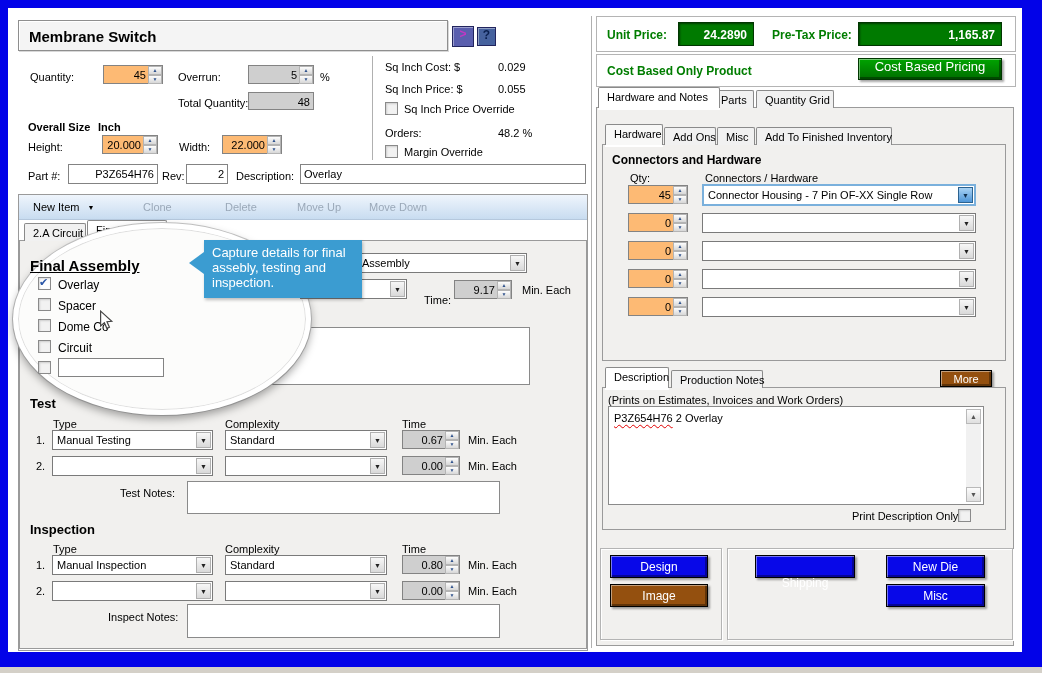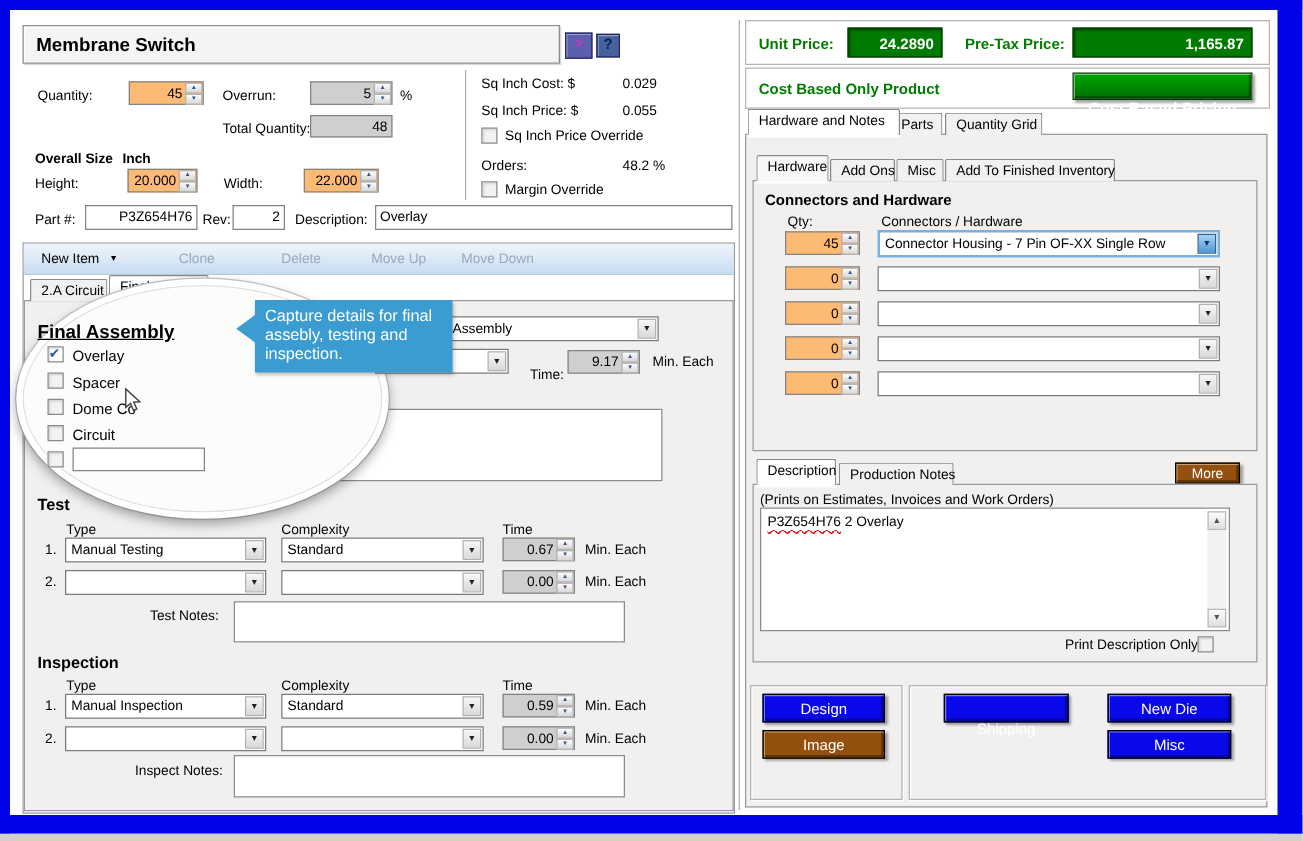--- a/index.html
+++ b/index.html
@@ -139,21 +139,21 @@
   <div class="lbl b" style="left:98px;top:121px;">Inch</div>
   <div class="lbl" style="left:28px;top:141px;">Height:</div>
   <div class="spin" style="left:102px;top:135px;width:56px;">
     <div class="sv">20.000</div>
     <div class="sb">
         <div class="su"></div>
         <div class="sd"></div>
       </div>
   </div>
   <div class="lbl" style="left:179px;top:141px;">Width:</div>
-  <div class="spin" style="left:222px;top:135px;width:60px;margin-left:21px;">
+  <div class="spin" style="left:222px;top:135px;width:60px;">
     <div class="sv">22.000</div>
     <div class="sb">
         <div class="su"></div>
         <div class="sd"></div>
       </div>
   </div>
 
   <div class="lbl" style="left:28px;top:170px;">Part #:</div>
   <div class="field r" style="left:68px;top:164px;width:90px;height:20px;">P3Z654H76</div>
   <div class="lbl" style="left:162px;top:170px;">Rev:</div>
@@ -266,21 +266,21 @@
   <div class="lbl" style="left:36px;top:559px;">1.</div>
   <div class="combo" style="left:52px;top:555px;width:161px;">
     <span class="cv">Manual Inspection</span>
       <span class="ca"></span>
   </div>
   <div class="combo" style="left:225px;top:555px;width:162px;">
     <span class="cv">Standard</span>
       <span class="ca"></span>
   </div>
   <div class="spin gray" style="left:402px;top:555px;width:58px;">
-    <div class="sv">0.59</div>
+    <div class="sv">0.80</div>
     <div class="sb">
         <div class="su"></div>
         <div class="sd"></div>
       </div>
   </div>
   <div class="lbl" style="left:468px;top:559px;">Min. Each</div>
 
   <div class="lbl" style="left:36px;top:585px;">2.</div>
   <div class="combo" style="left:52px;top:581px;width:161px;">
     <span class="cv"></span>
@@ -305,21 +305,21 @@
   <div class="groove" style="left:591px;top:16px;height:632px;"></div>
 
   <div class="gbox" style="left:596px;top:16px;width:420px;height:36px;"></div>
   <div class="lbl green" style="left:607px;top:28px;font-size:12px;">Unit Price:</div>
   <div class="gval" style="left:678px;top:22px;width:76px;height:24px;">24.2890</div>
   <div class="lbl green" style="left:772px;top:28px;font-size:12px;">Pre-Tax Price:</div>
   <div class="gval" style="left:858px;top:22px;width:144px;height:24px;">1,165.87</div>
 
   <div class="gbox" style="left:596px;top:54px;width:420px;height:33px;"></div>
   <div class="lbl green" style="left:607px;top:64px;font-size:12px;">Cost Based Only Product</div>
-  <div class="abtn greenbtn" style="left:858px;top:58px;width:144px;height:22px;padding-top:20px;font-weight:bold;font-size:13px;">Cost Based Pricing</div>
+  <div class="abtn greenbtn" style="left:858px;top:58px;width:144px;height:22px;padding-top:0;font-weight:normal;font-size:13px;">Cost Based Pricing</div>
 
   <div class="tab active" style="left:598px;top:87px;width:122px;">Hardware and Notes</div>
   <div class="tab" style="left:712px;top:90px;width:42px;">Parts</div>
   <div class="tab" style="left:756px;top:90px;width:78px;">Quantity Grid</div>
   <div class="page" style="left:596px;top:107px;width:418px;height:539px;background:#f1f0ee;"></div>
 
   <div class="tab active" style="left:605px;top:124px;width:58px;background:#f8f8f7;">Hardware</div>
   <div class="tab" style="left:664px;top:127px;width:52px;">Add Ons</div>
   <div class="tab" style="left:717px;top:127px;width:38px;">Misc</div>
   <div class="tab" style="left:756px;top:127px;width:136px;">Add To Finished Inventory</div>

